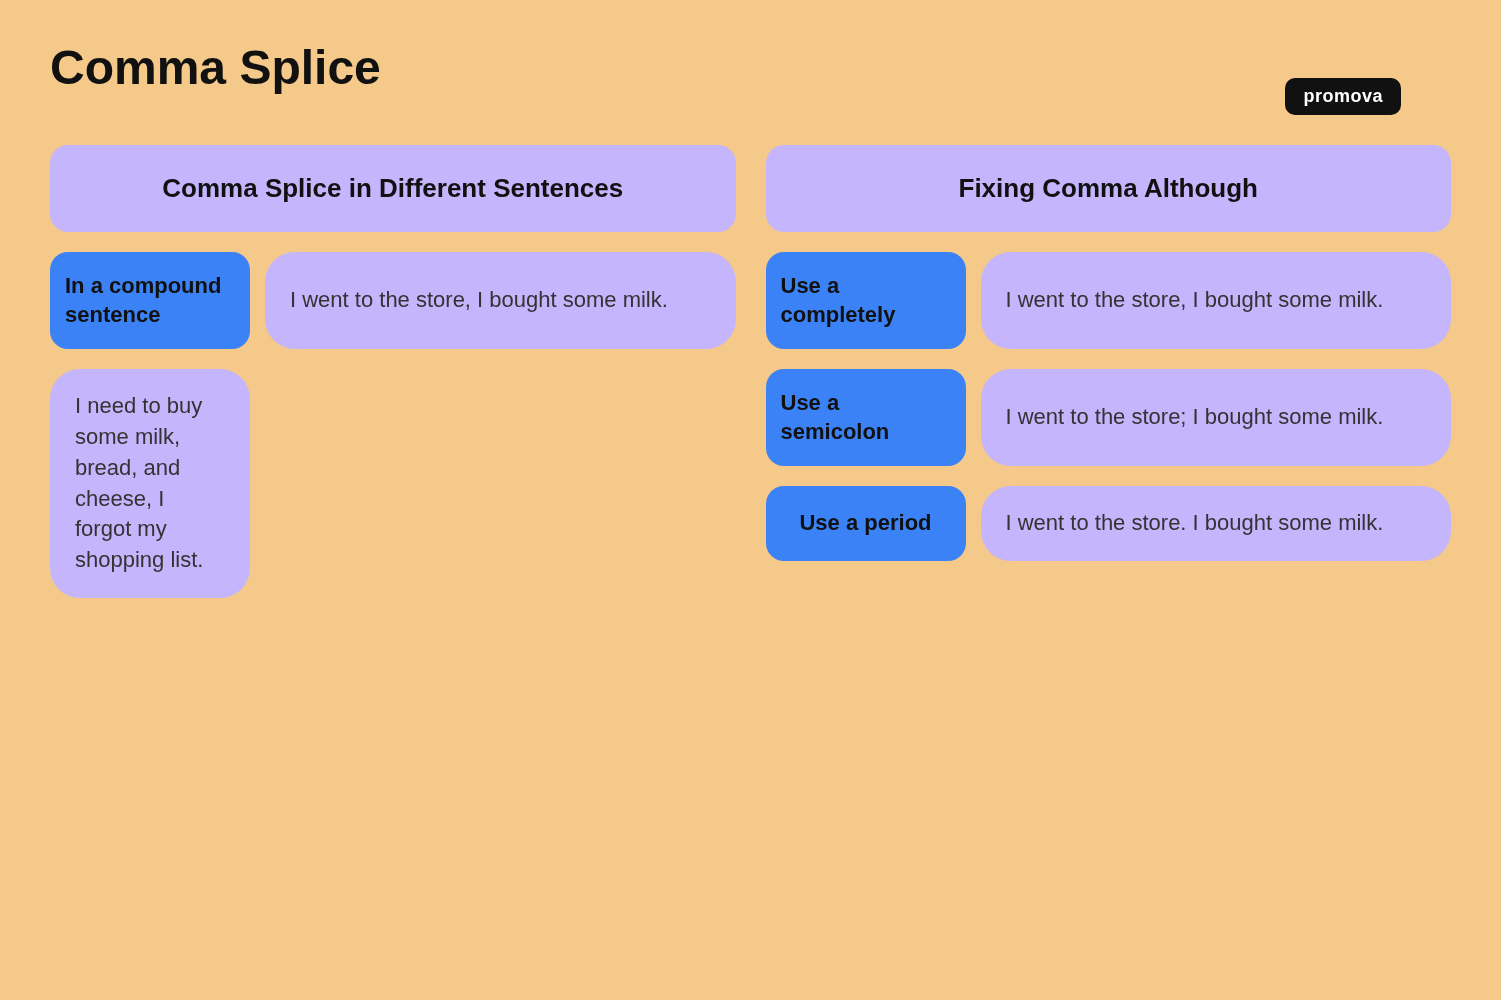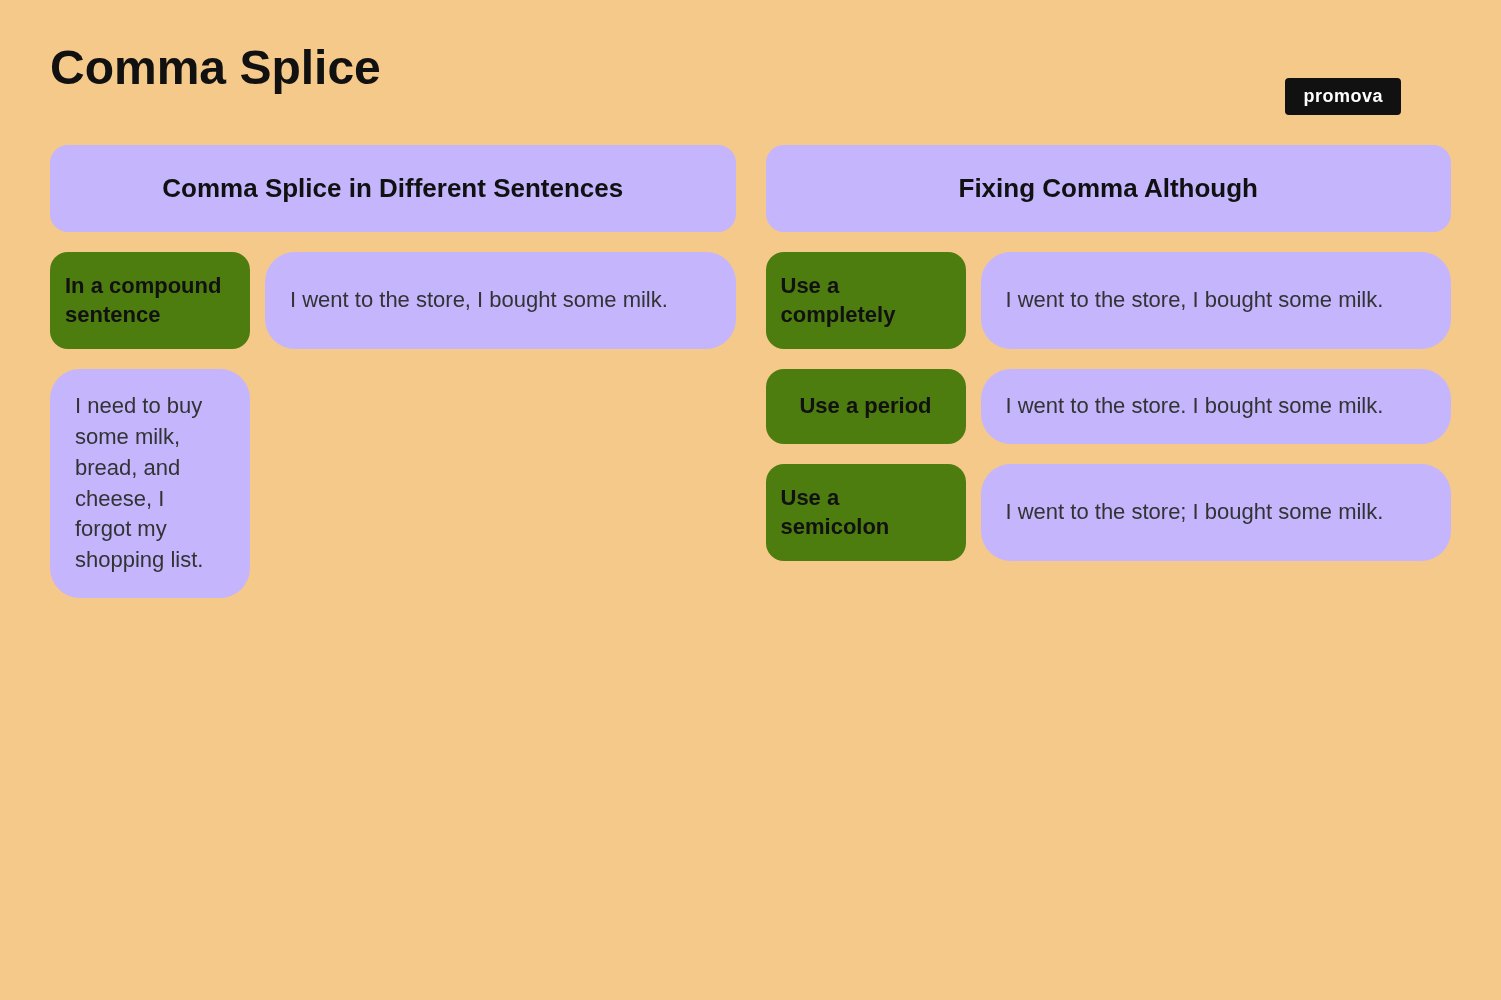--- a/index.html
+++ b/index.html
@@ -21,21 +21,21 @@
 
     .logo-badge {
       position: absolute;
       top: 38px;
       right: 50px;
       background-color: #111;
       color: #fff;
       font-size: 18px;
       font-weight: 700;
       padding: 8px 18px;
-      border-radius: 4px;
+      border-radius: 10px;
       letter-spacing: 0.5px;
     }
 
     .main-grid {
       display: grid;
       grid-template-columns: 1fr 1fr;
       gap: 30px;
       margin-top: 50px;
     }
 
@@ -51,21 +51,21 @@
     }
 
     .row {
       display: grid;
       grid-template-columns: 200px 1fr;
       gap: 15px;
       margin-bottom: 20px;
     }
 
     .label-cell {
-      background-color: #4d7c0f;
+      background-color: #3b82f6;
       border-radius: 18px;
       display: flex;
       align-items: center;
       justify-content: center;
       padding: 20px 15px;
       font-size: 22px;
       font-weight: 900;
       color: #111;
       text-align: left;
       line-height: 1.3;
@@ -112,23 +112,23 @@
 
   <div>
     <div class="column-header header-row">Fixing Comma Although</div>
 
     <div class="row">
       <div class="label-cell">Use a completely</div>
       <div class="content-cell">I went to the store, I bought some milk.</div>
     </div>
 
     <div class="row">
-      <div class="label-cell">Use a period</div>
-      <div class="content-cell">I went to the store. I bought some milk.</div>
+      <div class="label-cell">Use a semicolon</div>
+      <div class="content-cell">I went to the store; I bought some milk.</div>
     </div>
 
     <div class="row">
-      <div class="label-cell">Use a semicolon</div>
-      <div class="content-cell">I went to the store; I bought some milk.</div>
+      <div class="label-cell">Use a period</div>
+      <div class="content-cell">I went to the store. I bought some milk.</div>
     </div>
   </div>
 
 </div>
 
 </body></html>

